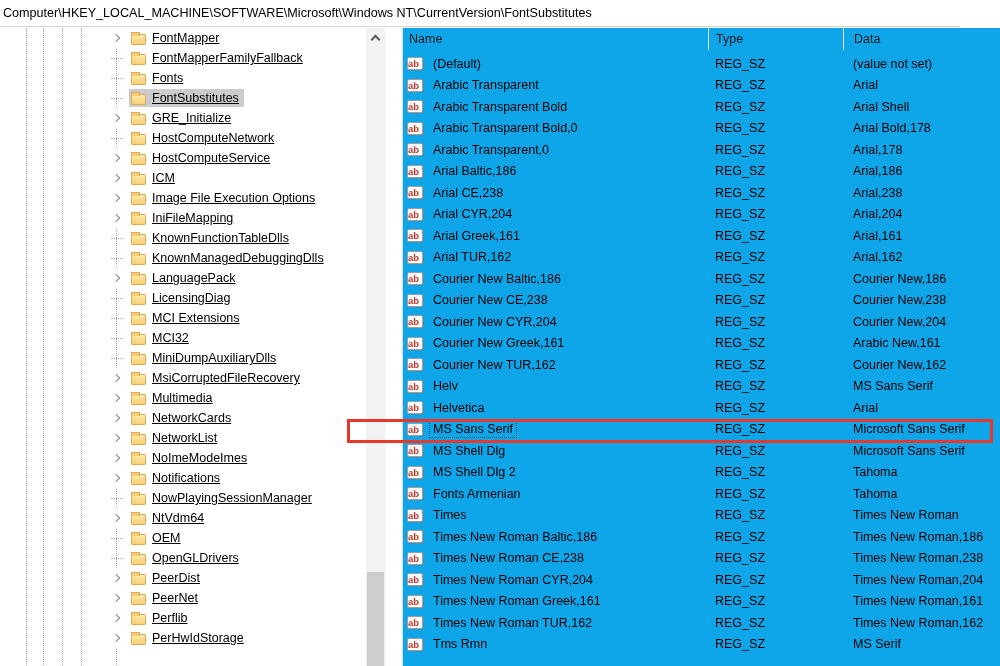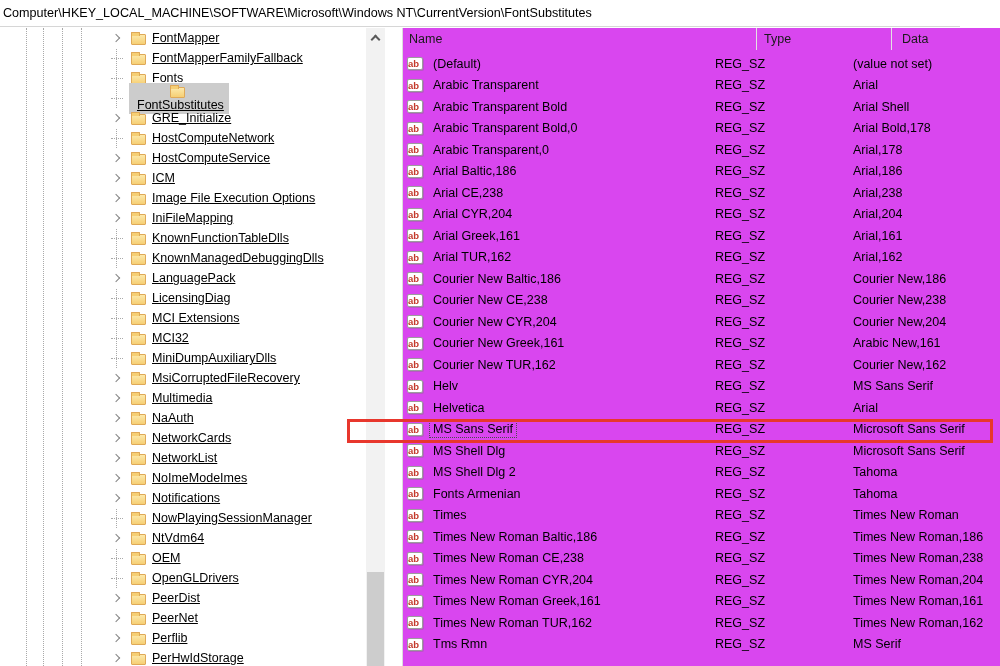--- a/index.html
+++ b/index.html
@@ -19,21 +19,21 @@
 
   .titem { position:relative; height:20px; display:flex; align-items:center; }
   .chev-slot { position:absolute; left:108px; top:0; width:17px; height:20px;
     display:flex; align-items:center; justify-content:center; }
   .chev-slot.haschev { background:#fff; }
   .chev { width:6px; height:6px; border-top:1px solid #848484; border-right:1px solid #848484;
     transform:rotate(45deg); margin-left:-2px; }
   .stub { width:12px; border-top:1px dotted #a9a9a9; }
   .row-content { display:inline-flex; align-items:center; margin-left:129px;
     padding:2px 5px 2px 2px;text-decoration:underline; }
-  .titem.selected .row-content { background:#cccccc;flex-direction:column; }
+  .titem.selected .row-content { background:#cccccc; }
   .folder { position:relative; width:15px; height:11px; margin-top:2px;
     background:linear-gradient(#fce9ab,#f6cf74); border:1px solid #dfa958; border-radius:1px;
     flex:0 0 auto; }
   .folder::before { content:""; position:absolute; left:-1px; top:-3px; width:7px; height:3px;
     background:#f6cf74; border:1px solid #dfa958; border-bottom:none; border-radius:1px 1px 0 0; }
   .tlabel { font-size:12.5px; margin-left:6px; white-space:nowrap; }
 
   
   .tree-scrollbar { position:absolute; left:366px; top:28px; width:19px; height:638px;
     background:#f2f2f2; }
@@ -41,25 +41,25 @@
     display:flex; align-items:center; justify-content:center; }
   .sb-arrow .chev-up { width:7px; height:7px; border-top:2px solid #5a5a5a;
     border-right:2px solid #5a5a5a; transform:rotate(-45deg); margin-top:4px; }
   .sb-thumb { position:absolute; left:1px; top:544px; width:17px; height:94px; background:#cdcdcd; }
 
   
   .split-line { position:absolute; top:28px; bottom:0; width:0; border-left:1px solid #dcdcdc; }
   .splitter-grab { position:absolute; left:397px; top:28px; width:6px; bottom:0; background:#fff; }
 
   
-  .list-panel { position:absolute; left:403px; top:28px; right:0; bottom:0; background:#d946ef; overflow:hidden; }
+  .list-panel { position:absolute; left:403px; top:28px; right:0; bottom:0; background:#0ea5e9; overflow:hidden; }
   .list-header { display:flex; height:22px; align-items:center; }
   .hcol { font-size:12.5px; color:#1a1a1a; height:22px; display:flex; align-items:center; }
   .hcol.h-name { width:305px; padding-left:6px; }
-  .hcol.h-type { width:135px; padding-left:7px; border-left:1px solid #e2e2e2;margin-left:48px; }
+  .hcol.h-type { width:135px; padding-left:7px; border-left:1px solid #e2e2e2; }
   .hcol.h-data { flex:1; padding-left:10px; border-left:1px solid #e2e2e2; }
 
   #list-rows { margin-top:3px; }
   .lrow { display:flex; height:21.5px; align-items:center; }
   .cell { font-size:12.5px; white-space:nowrap; overflow:hidden; }
   .c-name { width:305px; padding-left:4px; display:flex; align-items:center; }
   .c-type { width:135px; padding-left:7px; }
   .c-data { flex:1; padding-left:10px; }
   .ab-icon { flex:0 0 auto; width:16px; height:13px; background:#fff; border:1px solid #9d9d9d;
     border-radius:2px; color:#c3392b; font-weight:bold; font-size:9.5px; line-height:11px;
@@ -289,30 +289,20 @@
     <span class="chev-slot haschev">
       <span class="chev"></span>
 
     </span>
     <span class="row-content">
       <span class="folder"></span>
       <span class="tlabel">Multimedia</span>
     </span>
   </div>
 
-  <div class="titem">
-    <span class="chev-slot haschev">
-      <span class="chev"></span>
-
-    </span>
-    <span class="row-content">
-      <span class="folder"></span>
-      <span class="tlabel">NaAuth</span>
-    </span>
-  </div>
 
   <div class="titem">
     <span class="chev-slot haschev">
       <span class="chev"></span>
 
     </span>
     <span class="row-content">
       <span class="folder"></span>
       <span class="tlabel">NetworkCards</span>
     </span>

